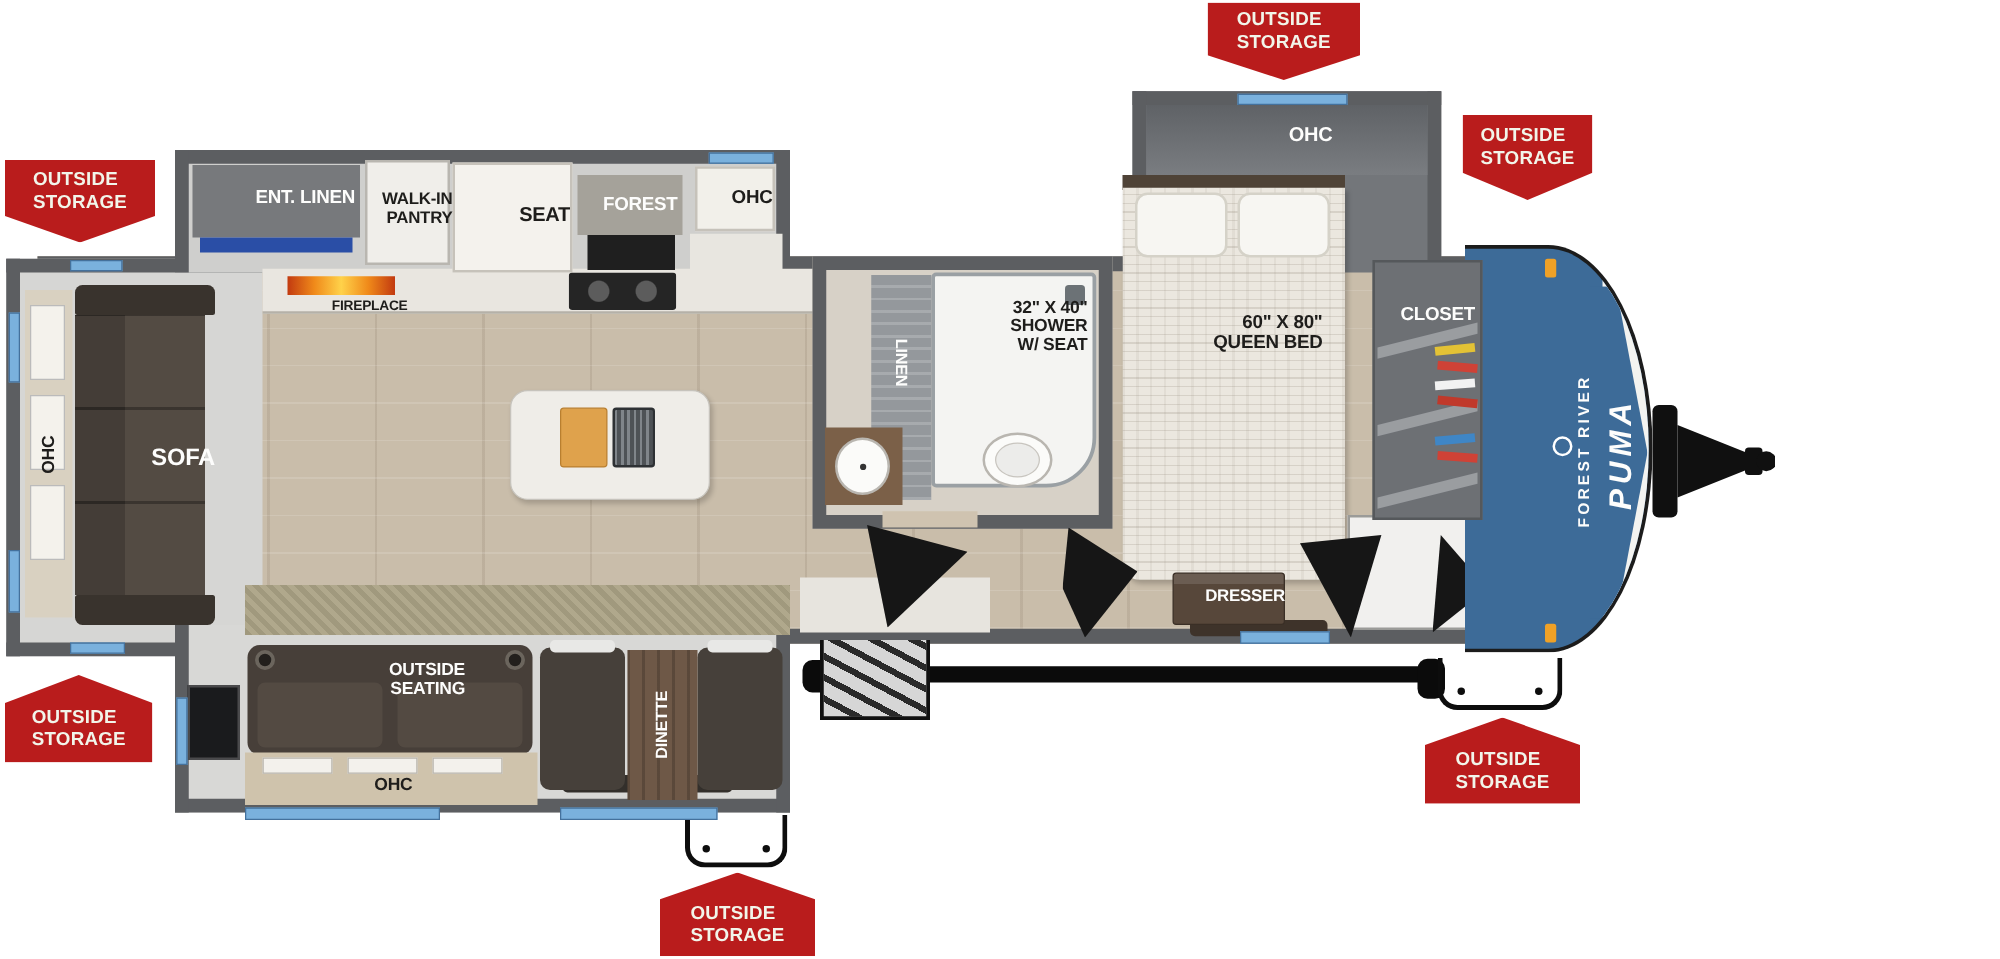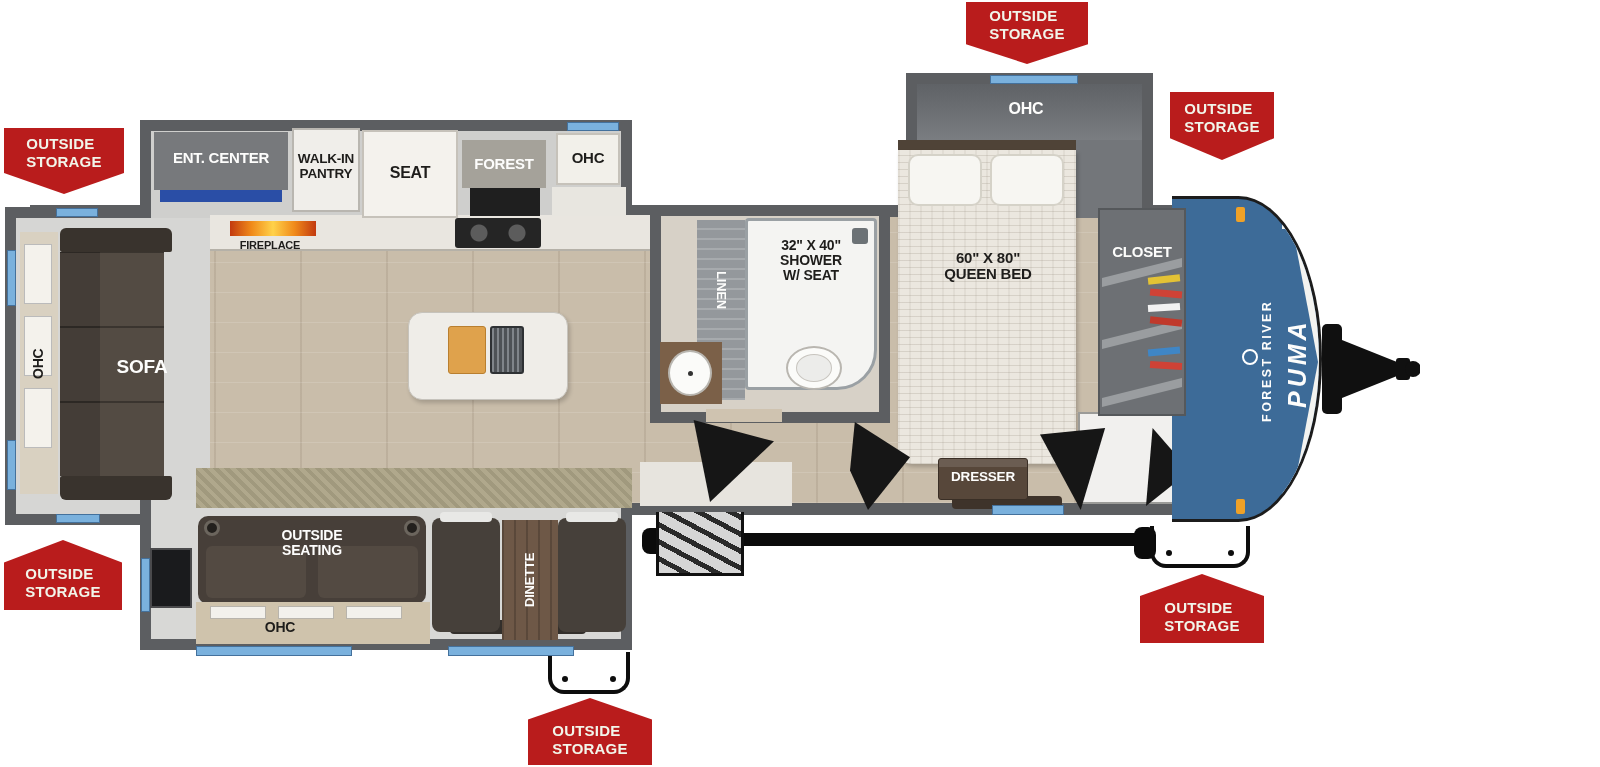--- a/index.html
+++ b/index.html
@@ -1,20 +1,20 @@
 <!DOCTYPE html>
 <html><head>
 <meta charset="utf-8">
 <style>
   * { margin:0; padding:0; box-sizing:border-box; }
   html,body { background:#fff; }
   .canvas { position:relative; width:1600px; height:767px; background:#ffffff;
             font-family:"Liberation Sans", sans-serif; overflow:hidden; }
   .abs { position:absolute; }
-  .lbl { position:absolute; font-weight:bold; color:#1e1d1b; text-align:center;
+  .lbl { position:absolute; font-weight:bold; color:#1e1d1b; text-align:right;
          line-height:1.08; white-space:pre-line; letter-spacing:-0.2px; z-index:5; }
   .lbl.w { color:#fdfdfc; }
   .lbl.vert, .lbl.vflip { display:flex; align-items:center; justify-content:center; }
   .lbl.vert  { writing-mode:vertical-rl; }
   .lbl.vflip { writing-mode:vertical-rl; transform:rotate(180deg); }
   .badge { position:absolute; background:#b91c1c; color:#f2f5ea; font-weight:bold;
            display:flex; align-items:center; justify-content:center; 
            white-space:pre-line; line-height:1.18; font-size:15px; letter-spacing:.2px; z-index:7; }
   .badge.down { clip-path:polygon(0 0,100% 0,100% 68%,50% 100%,0 68%); padding-bottom:16px; }
   .badge.up   { clip-path:polygon(0 32%,50% 0,100% 32%,100% 100%,0 100%); padding-top:16px; }
@@ -67,21 +67,21 @@
   <div class="abs" style="left:60px;top:228px;width:112px;height:24px;background:#39332d;border-radius:6px 6px 2px 2px;z-index:3;"></div>
   <div class="abs" style="left:60px;top:476px;width:112px;height:24px;background:#39332d;border-radius:2px 2px 6px 6px;z-index:3;"></div>
   <div class="abs" style="left:60px;top:252px;width:40px;height:224px;background:#443d37;z-index:3;
               background-image:repeating-linear-gradient(0deg,transparent 0 73px,rgba(0,0,0,.35) 73px 75px);"></div>
   <div class="abs" style="left:100px;top:252px;width:64px;height:224px;background:#534b43;z-index:3;
               background-image:repeating-linear-gradient(0deg,transparent 0 73px,rgba(0,0,0,.3) 73px 75px);"></div>
   <div class="lbl w" style="left:112px;top:357px;width:60px;font-size:19px;">SOFA</div>
 
   <div class="slide" style="left:140px;top:120px;width:492px;height:98px;border-bottom:none;background:#cfcfcd;"></div>
   <div class="abs" style="left:154px;top:132px;width:134px;height:58px;background:#77797c;z-index:3;"></div>
-  <div class="lbl w" style="left:158px;top:150px;width:126px;font-size:15px;">ENT. CENTER</div>
+  <div class="lbl w" style="left:158px;top:150px;width:126px;font-size:15px;">ENT. LINEN</div>
   <div class="abs" style="left:160px;top:190px;width:122px;height:12px;background:#2a4ea6;z-index:3;"></div>
   <div class="abs" style="left:292px;top:128px;width:68px;height:84px;background:#f0eeea;border:2px solid #b9b6b0;z-index:3;"></div>
   <div class="lbl" style="left:290px;top:152px;width:72px;font-size:13.5px;">WALK-IN
 PANTRY</div>
   <div class="abs" style="left:362px;top:130px;width:96px;height:88px;background:#f4f2ed;border:2px solid #c6c2ba;z-index:3;"></div>
   <div class="lbl" style="left:364px;top:164px;width:92px;font-size:16px;">SEAT</div>
   <div class="abs" style="left:462px;top:140px;width:84px;height:48px;background:#a5a29a;z-index:3;"></div>
   <div class="lbl w" style="left:466px;top:156px;width:76px;font-size:15px;">FOREST</div>
   <div class="abs" style="left:470px;top:188px;width:70px;height:28px;background:#1f1f1f;z-index:3;"></div>
   <div class="abs" style="left:556px;top:133px;width:64px;height:52px;background:#f2f0ea;border:2px solid #c6c2ba;z-index:3;"></div>

